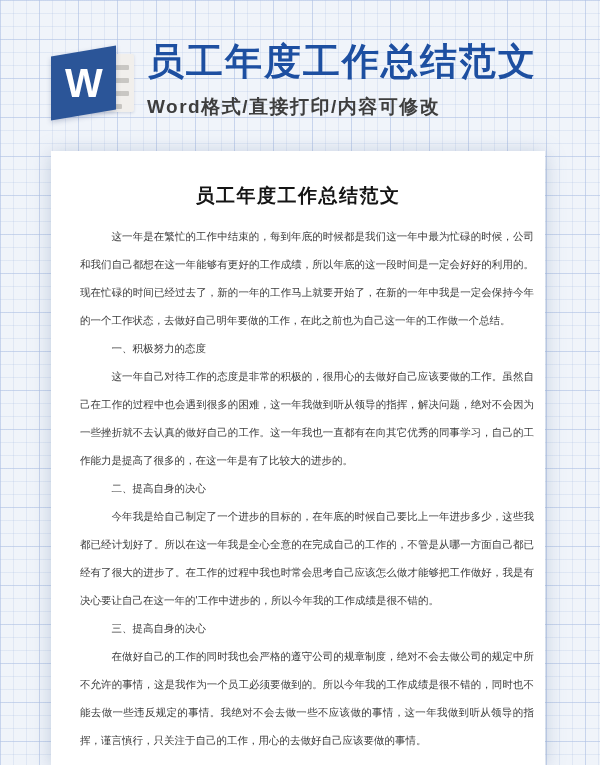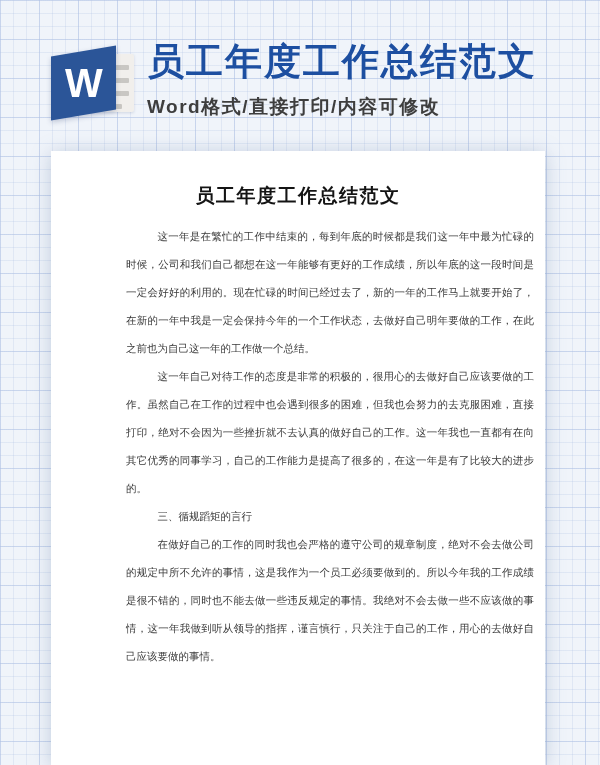--- a/index.html
+++ b/index.html
@@ -87,21 +87,21 @@
   }
   .doc-title {
     margin-top: 31px;
     text-align: center;
     font-size: 19px;
     font-weight: bold;
     color: #141414;
     letter-spacing: 1.5px;
     line-height: 27px;
   }
-  .doc-body { margin-top: 13px; padding: 0 11px 0 29px; margin-left: 46px; }
+  .doc-body { margin-top: 13px; padding: 0 11px 0 29px; }
   .doc-body .doc-p,
   .doc-body .doc-h {
     font-size: 10.5px;
     line-height: 28px;
     color: #3a3a3a;
     text-indent: 3em;
   }
   .doc-body .doc-p { text-align: justify; }
 </style>
 </head>
@@ -124,19 +124,22 @@
     <div class="header-text">
       <div class="header-title">员工年度工作总结范文</div>
       <div class="header-subtitle">Word格式/直接打印/内容可修改</div>
     </div>
   </div>
 
   <div class="page">
     <div class="doc-title">员工年度工作总结范文</div>
     <div class="doc-body">
         <div class="doc-p">这一年是在繁忙的工作中结束的，每到年底的时候都是我们这一年中最为忙碌的时候，公司和我们自己都想在这一年能够有更好的工作成绩，所以年底的这一段时间是一定会好好的利用的。现在忙碌的时间已经过去了，新的一年的工作马上就要开始了，在新的一年中我是一定会保持今年的一个工作状态，去做好自己明年要做的工作，在此之前也为自己这一年的工作做一个总结。</div>
-        <div class="doc-p">这一年自己对待工作的态度是非常的积极的，很用心的去做好自己应该要做的工作。虽然自己在工作的过程中也会遇到很多的困难，但我也会努力的去克服困难，直接打印，绝对不会因为一些挫折就不去认真的做好自己的工作。这一年我也一直都有在向其它优秀的同事学习，自己的工作能力是提高了很多的，在这一年是有了比较大的进步的。</div>
-        <div class="doc-h">三、循规蹈矩的言行</div>
+        <div class="doc-h">一、积极努力的态度</div>
+        <div class="doc-p">这一年自己对待工作的态度是非常的积极的，很用心的去做好自己应该要做的工作。虽然自己在工作的过程中也会遇到很多的困难，这一年我做到听从领导的指挥，解决问题，绝对不会因为一些挫折就不去认真的做好自己的工作。这一年我也一直都有在向其它优秀的同事学习，自己的工作能力是提高了很多的，在这一年是有了比较大的进步的。</div>
+        <div class="doc-h">二、提高自身的决心</div>
+        <div class="doc-p">今年我是给自己制定了一个进步的目标的，在年底的时候自己要比上一年进步多少，这些我都已经计划好了。所以在这一年我是全心全意的在完成自己的工作的，不管是从哪一方面自己都已经有了很大的进步了。在工作的过程中我也时常会思考自己应该怎么做才能够把工作做好，我是有决心要让自己在这一年的'工作中进步的，所以今年我的工作成绩是很不错的。</div>
+        <div class="doc-h">三、提高自身的决心</div>
         <div class="doc-p">在做好自己的工作的同时我也会严格的遵守公司的规章制度，绝对不会去做公司的规定中所不允许的事情，这是我作为一个员工必须要做到的。所以今年我的工作成绩是很不错的，同时也不能去做一些违反规定的事情。我绝对不会去做一些不应该做的事情，这一年我做到听从领导的指挥，谨言慎行，只关注于自己的工作，用心的去做好自己应该要做的事情。</div>
       </div>
   </div>
 
 </div>
 
 </body></html>

